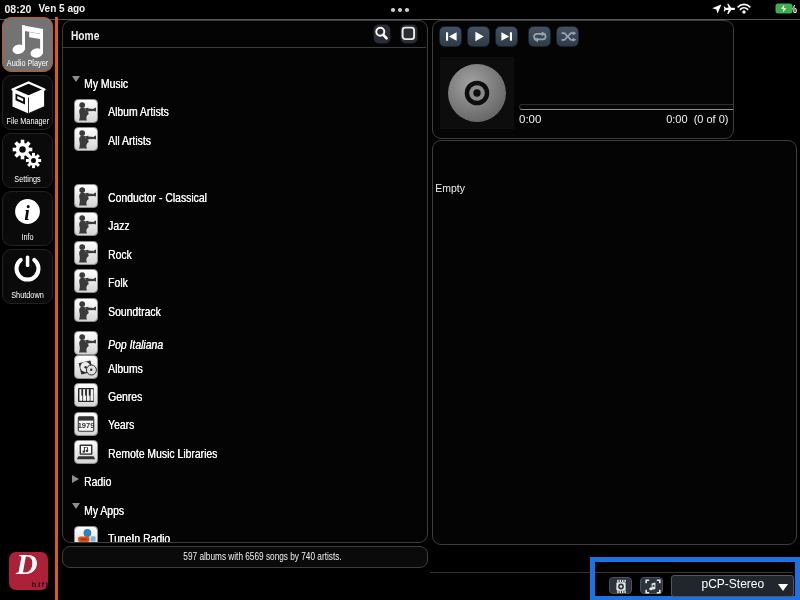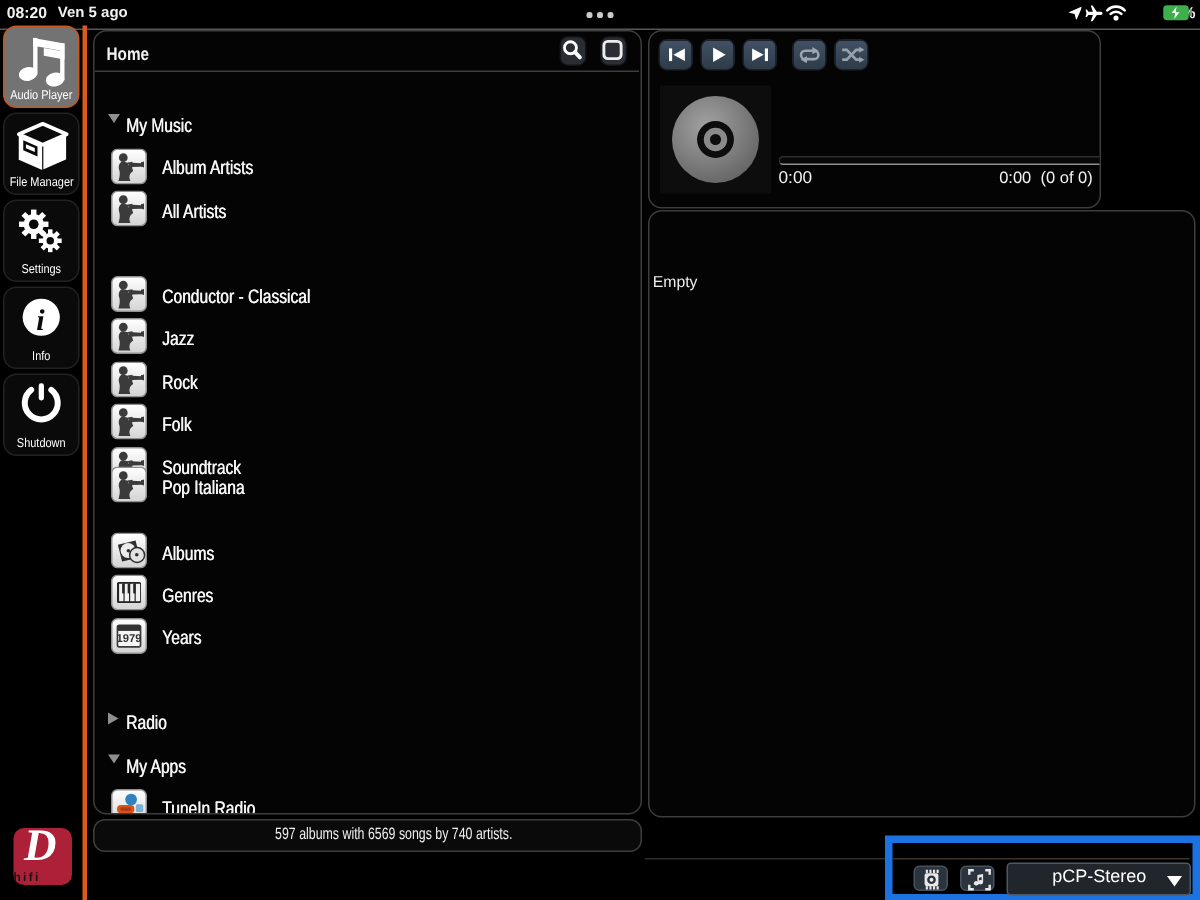--- a/index.html
+++ b/index.html
@@ -38,21 +38,21 @@
 #t1{left:86px;top:92px;font-size:11.5px;}
 #t2{right:4.5px;top:92px;font-size:11px;}
 #bluebox{left:589.5px;top:556.5px;width:210px;height:44px;border:5.5px solid #1d72e2;background:#000;box-sizing:border-box;z-index:3;}
 .mbtn{top:576.5px;width:23px;height:17.5px;background:#2b343d;border:1px solid #46525e;border-radius:4px;box-sizing:border-box;z-index:4;}
 .mbtn svg{position:absolute;left:3.5px;top:1px;}
 #drop{left:670.5px;top:574.5px;width:123px;height:22px;background:#20262c;border:1px solid #4d5863;border-radius:3px;box-sizing:border-box;z-index:4;}
 #drop span{position:absolute;left:30px;top:1.5px;font-size:12px;color:#fff;}
 #drop .caret{position:absolute;right:5px;top:8px;width:0;height:0;border-left:5.5px solid transparent;border-right:5.5px solid transparent;border-top:7.5px solid #fff;}
 #dlogo{left:9px;top:552px;width:39px;height:38px;background:#ad2138;border-radius:7px;}
 #dlogo .d{font-family:"Liberation Serif",serif;font-style:italic;font-weight:bold;font-size:30px;color:#fff;position:absolute;left:7px;top:-5px;}
-#dlogo .hf{position:absolute;left:0;width:100%;bottom:1px;font-size:8px;font-weight:bold;color:#151515;letter-spacing:1.5px;text-align:left;}
+#dlogo .hf{position:absolute;left:12px;width:100%;bottom:1px;font-size:8px;font-weight:bold;color:#151515;letter-spacing:1.5px;text-align:center;}
 </style>
 </head>
 <body>
 <div class="abs" id="statusbar"></div>
 <div class="abs" id="time">08:20</div>
 <div class="abs" id="date">Ven 5 ago</div>
 <div class="abs" id="dots"></div>
 <div class="abs" id="batt-pct">86%</div>
 <svg class="abs" style="left:712px;top:3.5px;" width="9" height="9" viewBox="0 0 9 9">
     <path d="M9.6 0.2 L0.2 4.3 L4.4 5.4 L5.5 9.6 Z" fill="#fff"></path>
@@ -282,21 +282,21 @@
           <g fill="#3b3b3b">
             <circle cx="8.2" cy="6.1" r="2.9"></circle>
             <path d="M7.6 8.6 C5.4 9.4 4.7 11.9 5.5 14.4 C6.1 16.3 5.9 19 5.0 21.6 L13.0 21.6 C11.7 19.2 12.3 16.4 14.8 15.0 L13.9 12.4 L11.8 11.3 C11.2 10.8 11.4 9.8 12.2 9.6 Z"></path>
             <path d="M11.3 9.3 L14.3 8.8 L14.5 12.5 L12.0 12.3 Z"></path>
             <path d="M13.8 9.5 L20.4 9.9 L20.4 12.1 L13.8 12.3 Z"></path>
             <path d="M20.0 9.2 L22.0 8.6 L22.0 12.6 L20.0 12.0 Z"></path>
           </g>
         </svg></div>
       <span class="txt">Soundtrack</span>
     </div>
-<div class="row" style="top:274px;">
+<div class="row" style="top:294px;font-style:italic;">
       <div class="icw"><svg width="24" height="24" viewBox="0 0 24 24">
           <defs>
             <linearGradient id="wg" x1="0" y1="0" x2="0" y2="1">
               <stop offset="0" stop-color="#ffffff"></stop>
               <stop offset="1" stop-color="#d4d4d4"></stop>
             </linearGradient>
           </defs>
           <rect x="0.5" y="0.5" width="23" height="23" rx="3.8" fill="url(#wg)" stroke="#909090" stroke-width="1"></rect>
           <g fill="#3b3b3b">
             <circle cx="8.2" cy="6.1" r="2.9"></circle>
@@ -352,20 +352,36 @@
               <stop offset="0" stop-color="#ffffff"></stop>
               <stop offset="1" stop-color="#d4d4d4"></stop>
             </linearGradient>
           </defs>
           <rect x="0.5" y="0.5" width="23" height="23" rx="3.8" fill="url(#wg)" stroke="#909090" stroke-width="1"></rect>
           <rect x="4.3" y="4.8" width="15.4" height="14.4" rx="1.2" fill="#f6f6f6" stroke="#3a3a3a" stroke-width="1.1"></rect>
           <rect x="4.3" y="4.8" width="15.4" height="3.8" fill="#333333"></rect>
           <text x="12" y="16.3" font-family="Liberation Sans,sans-serif" font-size="7.5" font-weight="bold" fill="#333" text-anchor="middle">1979</text>
         </svg></div>
       <span class="txt">Years</span>
+    </div>
+<div class="row" style="top:402.9px;">
+      <div class="icw"><svg width="24" height="24" viewBox="0 0 24 24">
+          <defs>
+            <linearGradient id="wg" x1="0" y1="0" x2="0" y2="1">
+              <stop offset="0" stop-color="#ffffff"></stop>
+              <stop offset="1" stop-color="#d4d4d4"></stop>
+            </linearGradient>
+          </defs>
+          <rect x="0.5" y="0.5" width="23" height="23" rx="3.8" fill="url(#wg)" stroke="#909090" stroke-width="1"></rect>
+          <rect x="5.6" y="4.6" width="12.8" height="10.2" rx="0.8" fill="#303030"></rect>
+          <rect x="7.0" y="6.0" width="10" height="7.4" fill="#fafafa"></rect>
+          <path d="M13.9 7.2 L14.2 10.8 A1.3 1.1 0 1 1 13.2 9.9 L13.0 7.4 L10.8 7.9 L11.0 11.4 A1.3 1.1 0 1 1 10.0 10.5 L9.8 7.0 Z" fill="#303030"></path>
+          <path d="M4.4 16.2 L19.6 16.2 L21.2 19.2 L2.8 19.2 Z" fill="#303030"></path>
+        </svg></div>
+      <span class="txt">Remote Music Libraries</span>
     </div>
 <div class="row hdr" style="top:431.4px;">
       <div class="tri closed"></div>
       <span class="txt">Radio</span>
     </div>
 <div class="row hdr" style="top:459.8px;">
       <div class="tri open"></div>
       <span class="txt">My Apps</span>
     </div>
 <div class="row" style="top:488.3px;">

